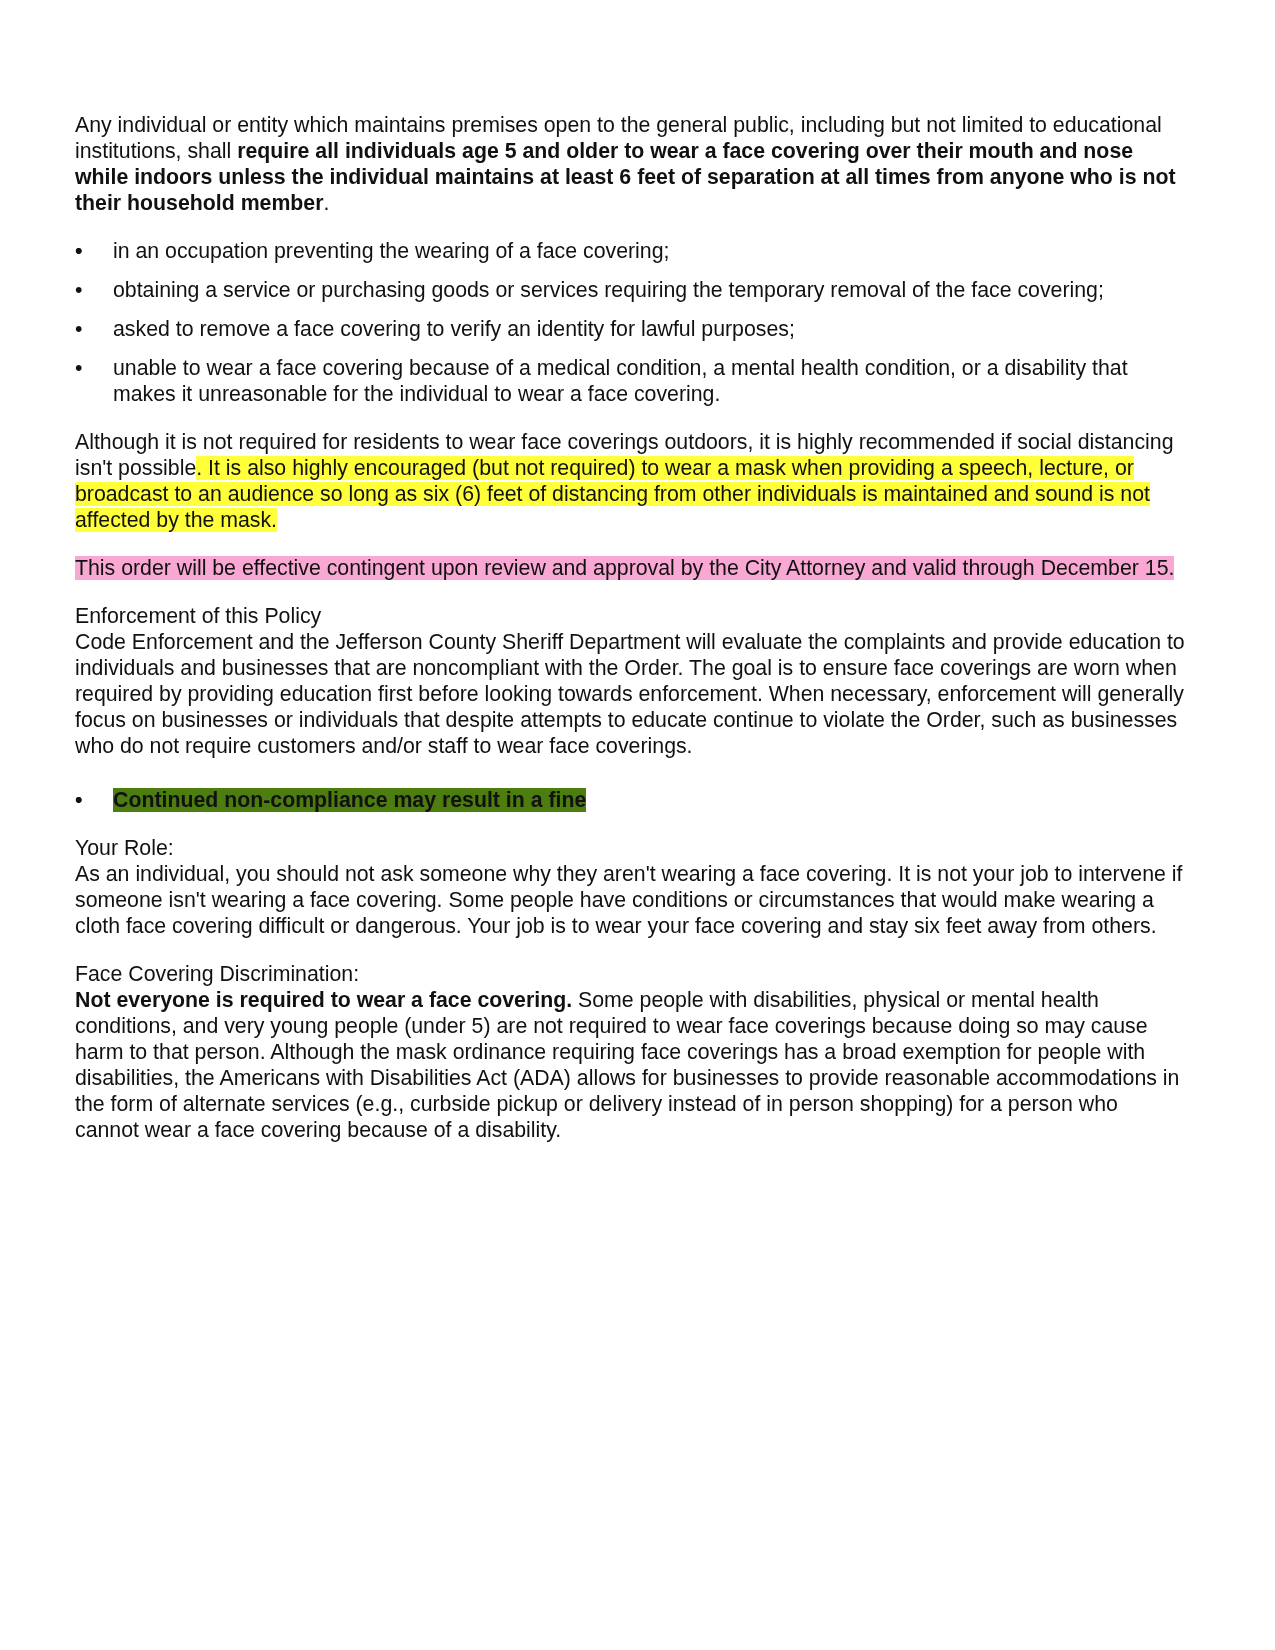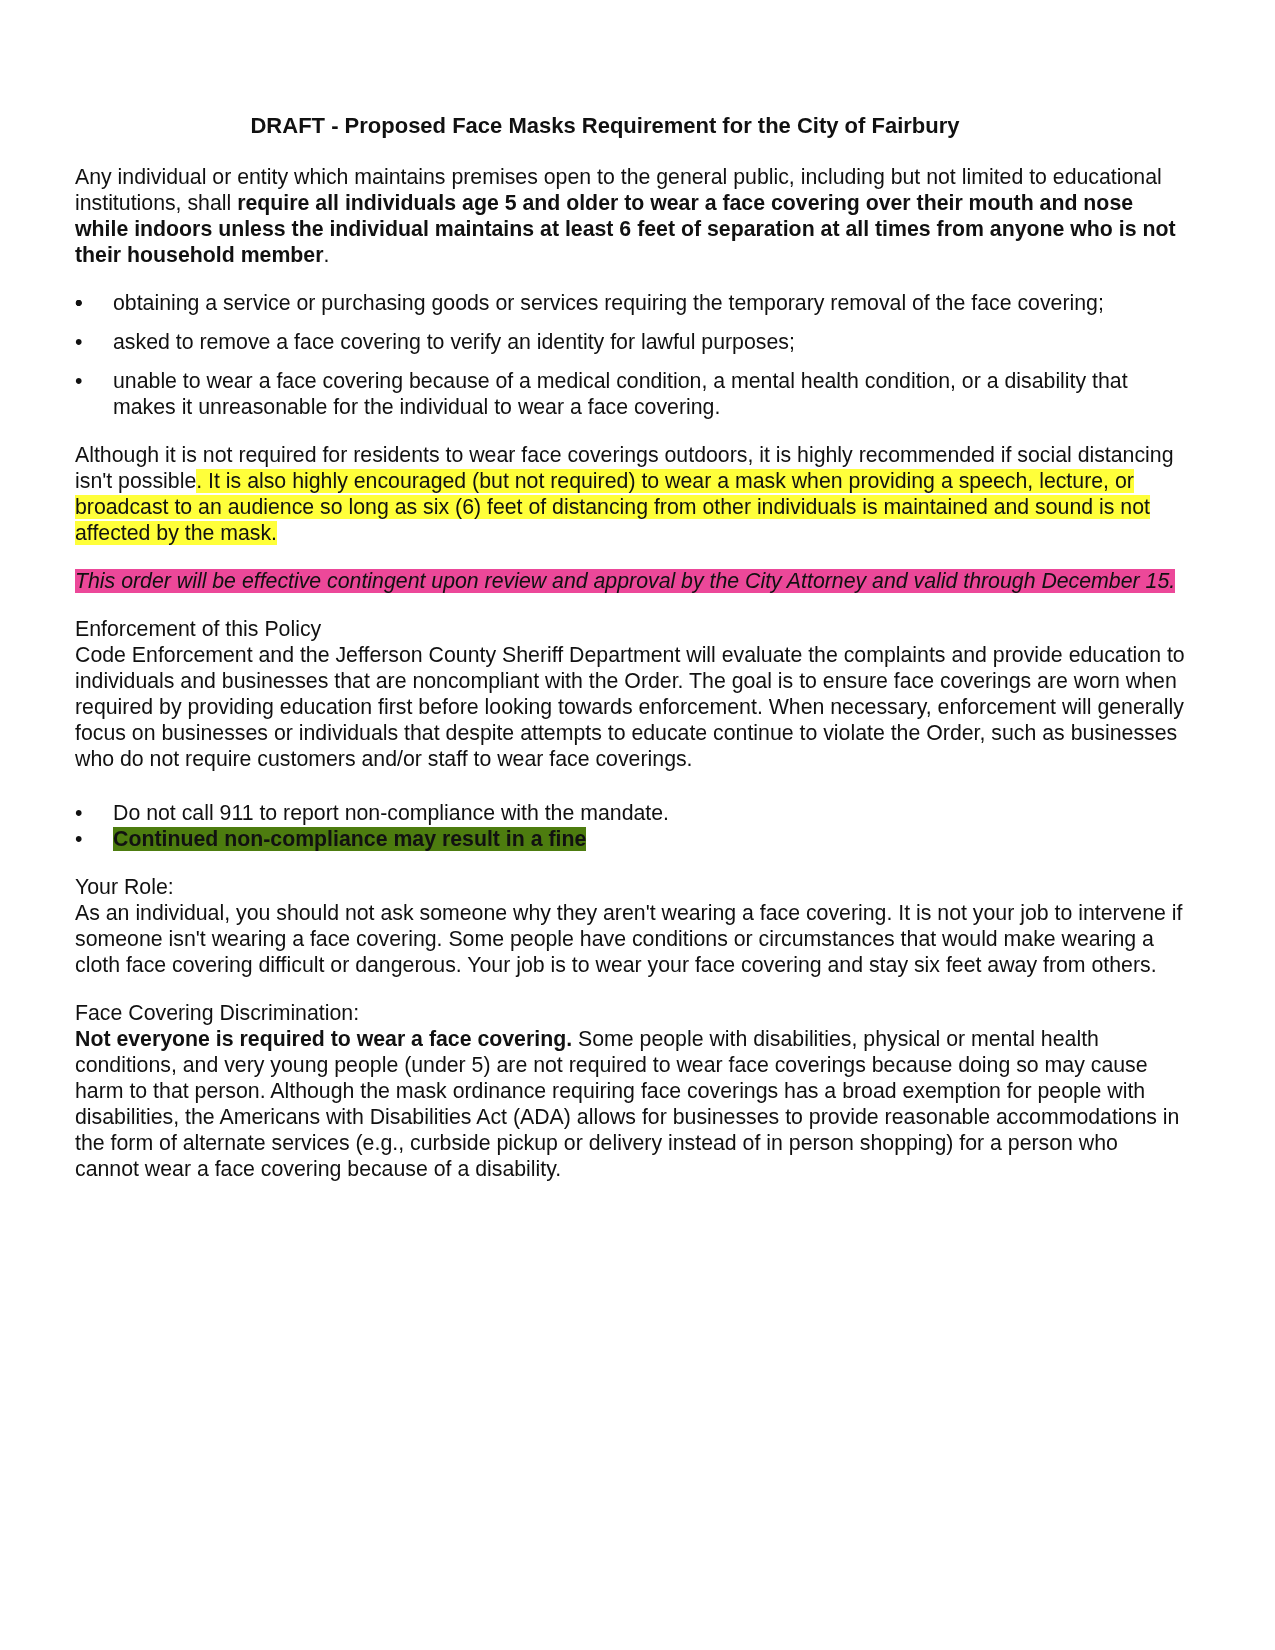--- a/index.html
+++ b/index.html
@@ -15,40 +15,39 @@
   li .bullet { position: absolute; left: 0; top: 0; }
   .u { text-decoration: underline; font-weight: bold; }
   .b { font-weight: bold; }
   .section-head { font-weight: normal; display: block; }
   .gap { margin-top: 28px; }
 </style>
 </head>
 <body>
 
 <div class="page">
-  <h1>DRAFT - Proposed Face Masks Requirement for the City of Fairbury</h1>
 
   <p><span>Any individual or entity which maintains premises open to the general public, including but not limited to educational institutions, shall </span><span class="b">require all individuals age 5 and older to wear a face covering over their mouth and nose while indoors unless the individual maintains at least 6 feet of separation at all times from anyone who is not their household member</span><span>.</span></p>
 
 
   <ul class="items">
     <li><span class="bullet">•</span></li>
-    <li><span class="bullet">•</span></li>
+    <li><span class="bullet">•</span><span>in an occupation preventing the wearing of a face covering;</span></li>
     <li><span class="bullet">•</span><span>obtaining a service or purchasing goods or services requiring the temporary removal of the face covering;</span></li>
     <li><span class="bullet">•</span><span>asked to remove a face covering to verify an identity for lawful purposes;</span></li>
     <li><span class="bullet">•</span><span>unable to wear a face covering because of a medical condition, a mental health condition, or a disability that makes it unreasonable for the individual to wear a face covering.</span></li>
   </ul>
 
   <p><span>Although it is not required for residents to wear face coverings outdoors, it is highly recommended if social distancing isn't possible</span><span class="hl" style="background: rgb(255, 255, 58);">. It is also highly encouraged (but not required) to wear a mask when providing a speech, lecture, or broadcast to an audience so long as six (6) feet of distancing from other individuals is maintained and sound is not affected by the mask.</span></p>
 
-  <p><span class="hl" style="background: #ec4899; font-style: italic;">This order will be effective contingent upon review and approval by the City Attorney and valid through December 15.</span></p>
+  <p><span class="hl" style="background: #f9a8d4;">This order will be effective contingent upon review and approval by the City Attorney and valid through December 15.</span></p>
 
   <p><span class="section-head">Enforcement of this Policy</span><span>Code Enforcement and the Jefferson County Sheriff Department will evaluate the complaints and provide education to individuals and businesses that are noncompliant with the Order. The goal is to ensure face coverings are worn when required by providing education first before looking towards enforcement. When necessary, enforcement will generally focus on businesses or individuals that despite attempts to educate continue to violate the Order, such as businesses who do not require customers and/or staff to wear face coverings.</span></p>
 
   <ul class="tight gap">
-    <li><span class="bullet">•</span><span>Do not call 911 to report non-compliance with the mandate.</span></li>
+    <li><span class="bullet">•</span></li>
     <li><span class="bullet">•</span><span class="hl b" style="background: #4d7c0f;">Continued non-compliance may result in a fine</span></li>
   </ul>
 
   <p><span class="section-head">Your Role:</span><span>As an individual, you should not ask someone why they aren't wearing a face covering. It is not your job to intervene if someone isn't wearing a face covering. Some people have conditions or circumstances that would make wearing a cloth face covering difficult or dangerous. Your job is to wear your face covering and stay six feet away from others.</span></p>
 
   <p><span class="section-head">Face Covering Discrimination:</span><span class="b">Not everyone is required to wear a face covering.</span><span> Some people with disabilities, physical or mental health conditions, and very young people (under 5) are not required to wear face coverings because doing so may cause harm to that person. Although the mask ordinance requiring face coverings has a broad exemption for people with disabilities, the Americans with Disabilities Act (ADA) allows for businesses to provide reasonable accommodations in the form of alternate services (e.g., curbside pickup or delivery instead of in person shopping) for a person who cannot wear a face covering because of a disability.</span></p>
 </div>
 
 </body></html>

